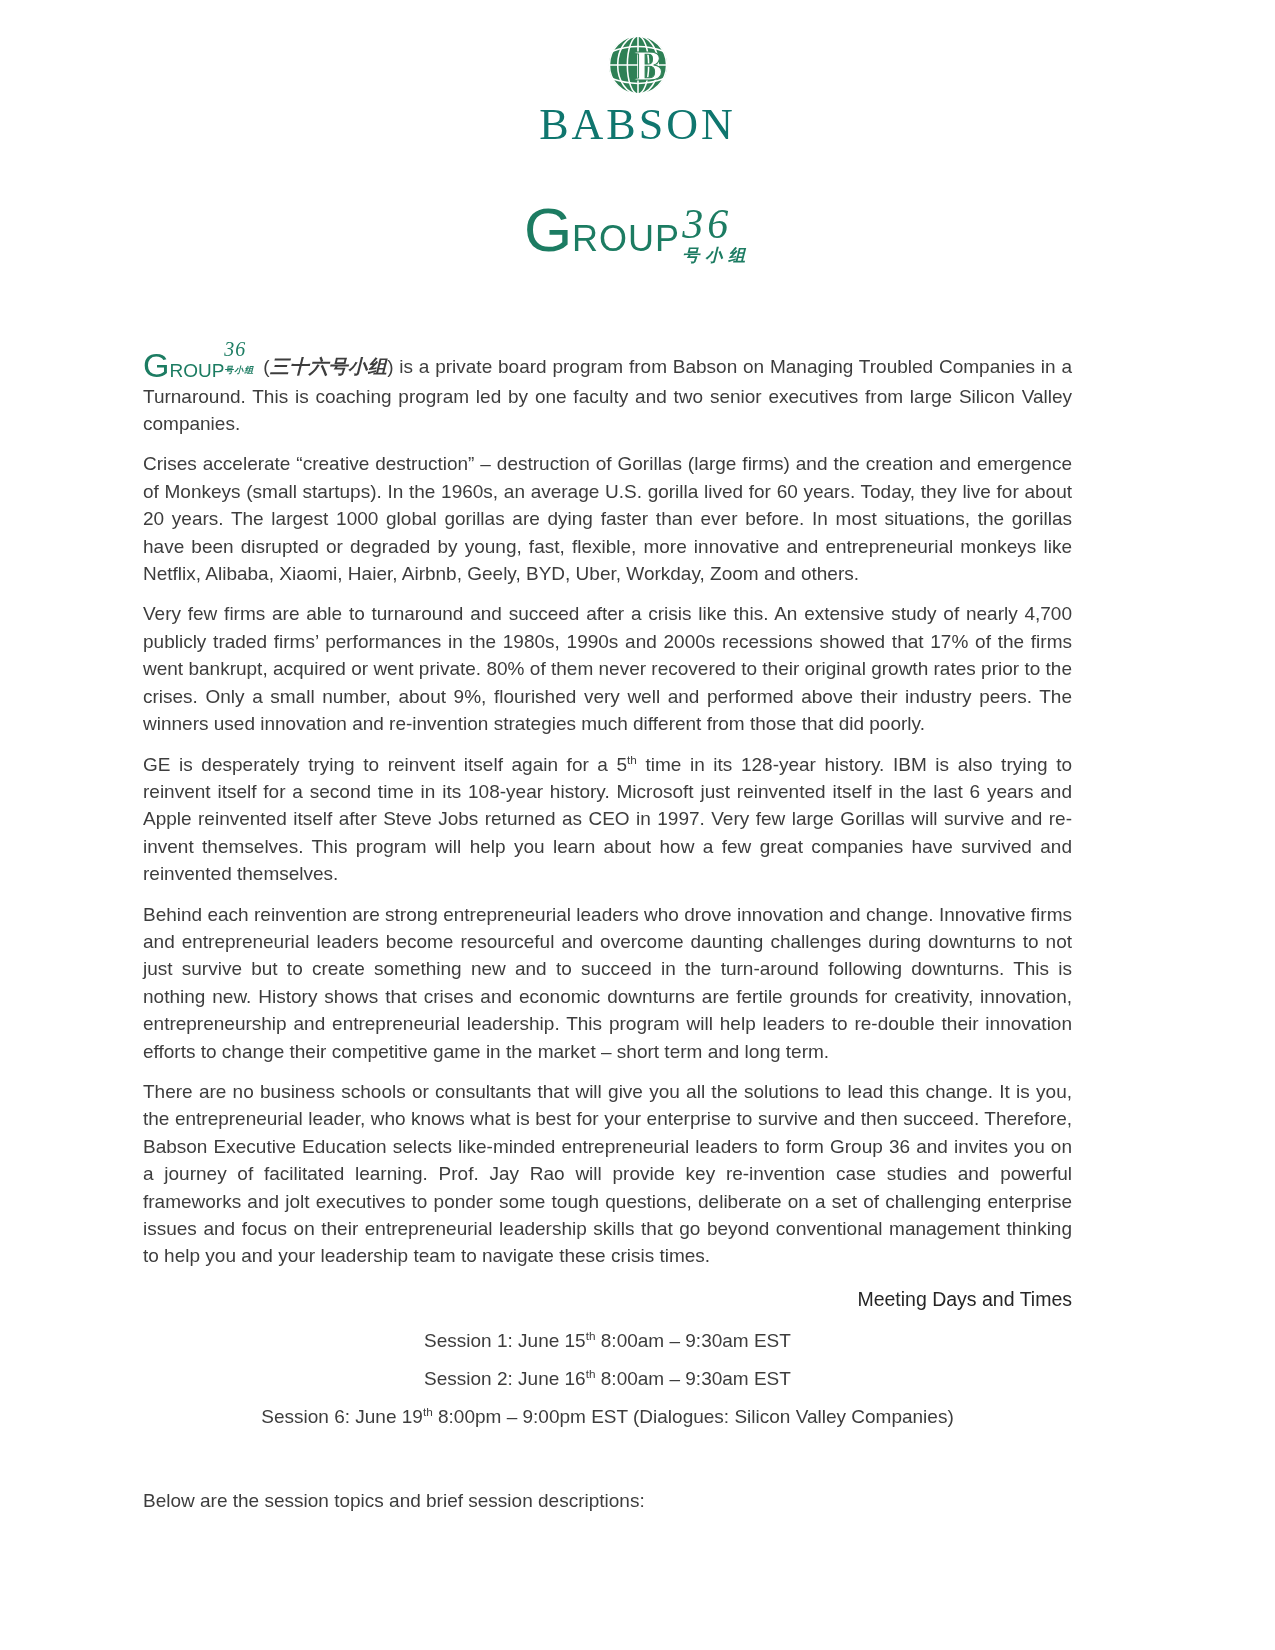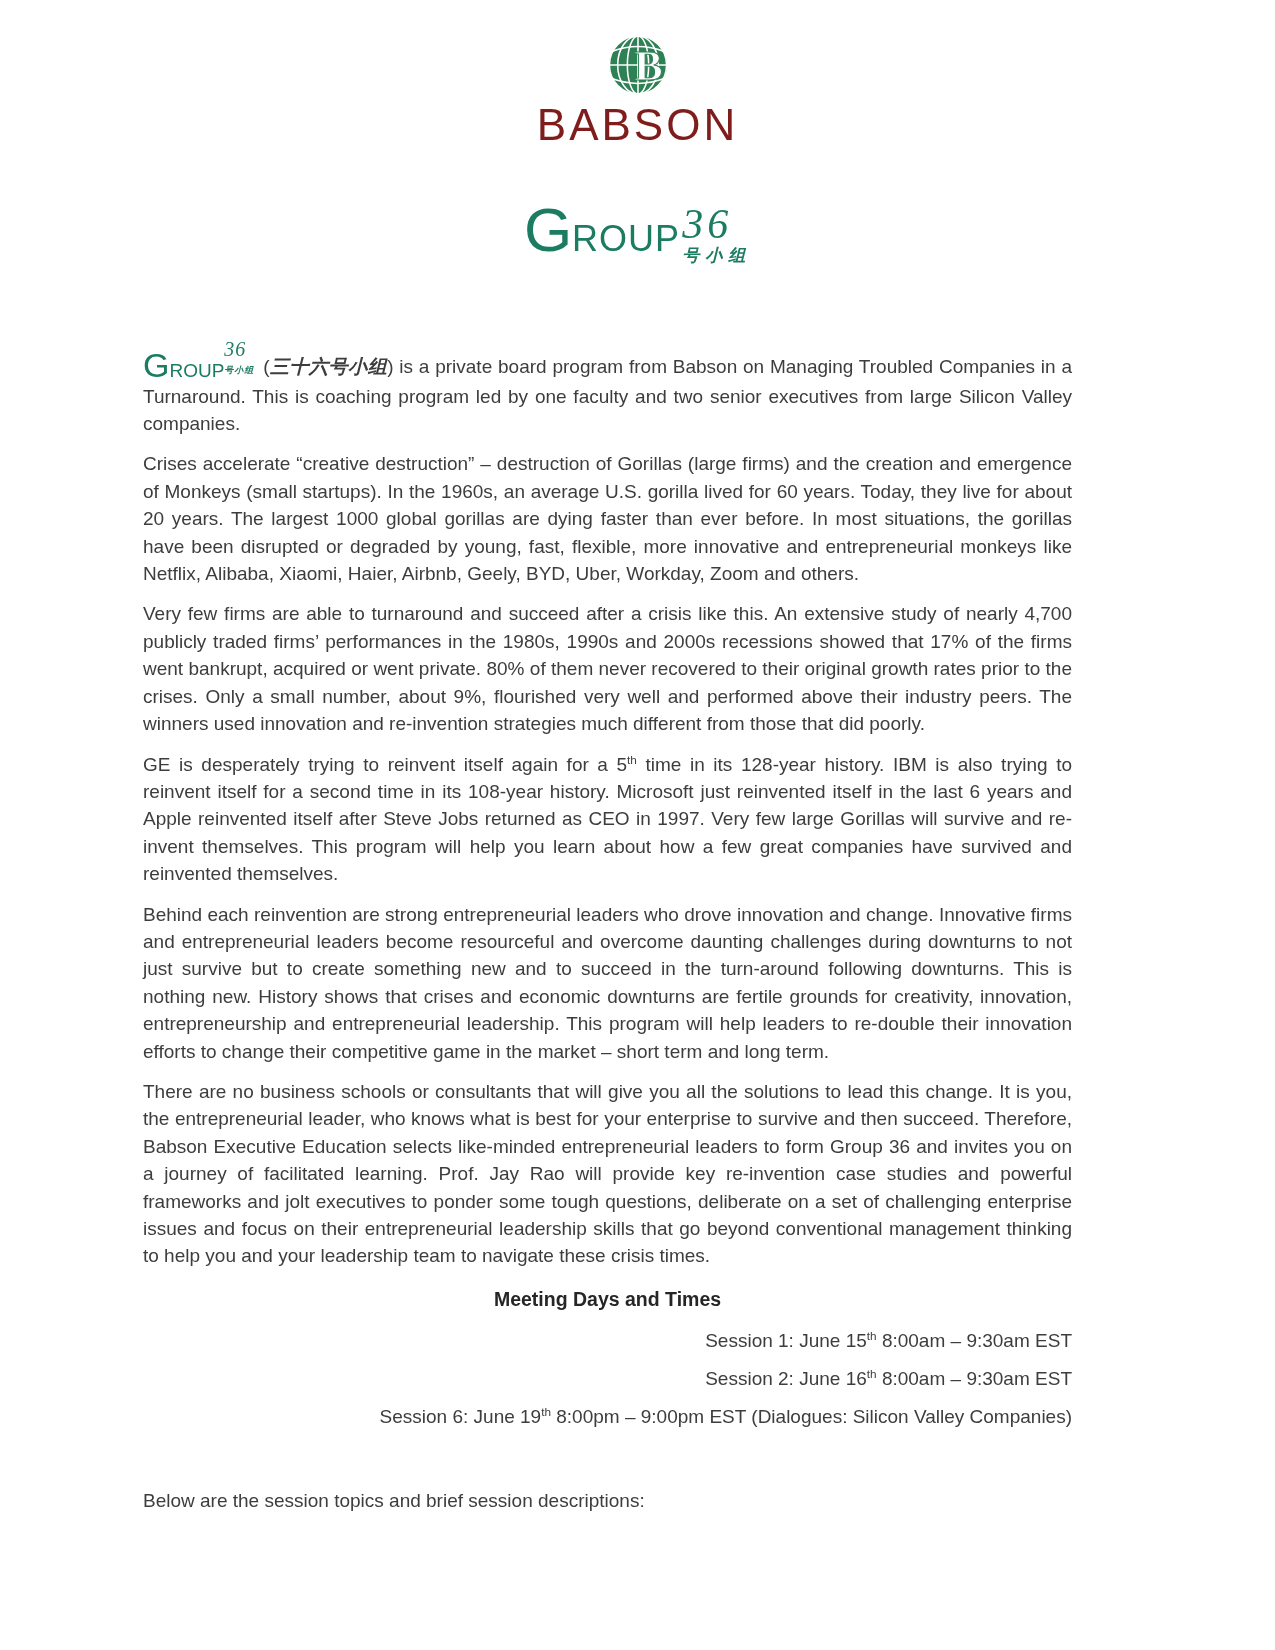--- a/index.html
+++ b/index.html
@@ -19,24 +19,24 @@
   .babson-header {
     position: absolute;
     top: 33px;
     left: 0;
     width: 100%;
     text-align: center;
   }
   .globe-wrap { display: inline-block; line-height: 0; }
   .babson-wordmark {
     margin-top: 2px;
-    font-family: Liberation Sans, sans-serif;
+    font-family: Liberation Serif, serif;
     font-size: 44px;
     letter-spacing: 3px;
-    color: #7f1d1d;
+    color: #0f766e;
     line-height: 1;
   }
 
   
   .g36-logo {
     position: absolute;
     top: 198px;
     left: 0;
     width: 100%;
     text-align: center;
@@ -139,28 +139,28 @@
   }
   .inline-logo .il-cn {
     font-size: 9px;
     font-style: italic;
     font-weight: bold;
     letter-spacing: 1px;
   }
 
   
   .meeting-heading {
-    text-align: center;
-    font-weight: bold;
+    text-align: right;
+    font-weight: normal;
     font-size: 19.5px;
     color: #262626;
     margin: 16px 0 14px 0;
   }
   p.session {
-    text-align: right;
+    text-align: center;
     margin-bottom: 10.5px;
   }
   p.closing {
     text-align: left;
     margin-top: 57px;
   }
 </style>
 </head>
 <body>
 

